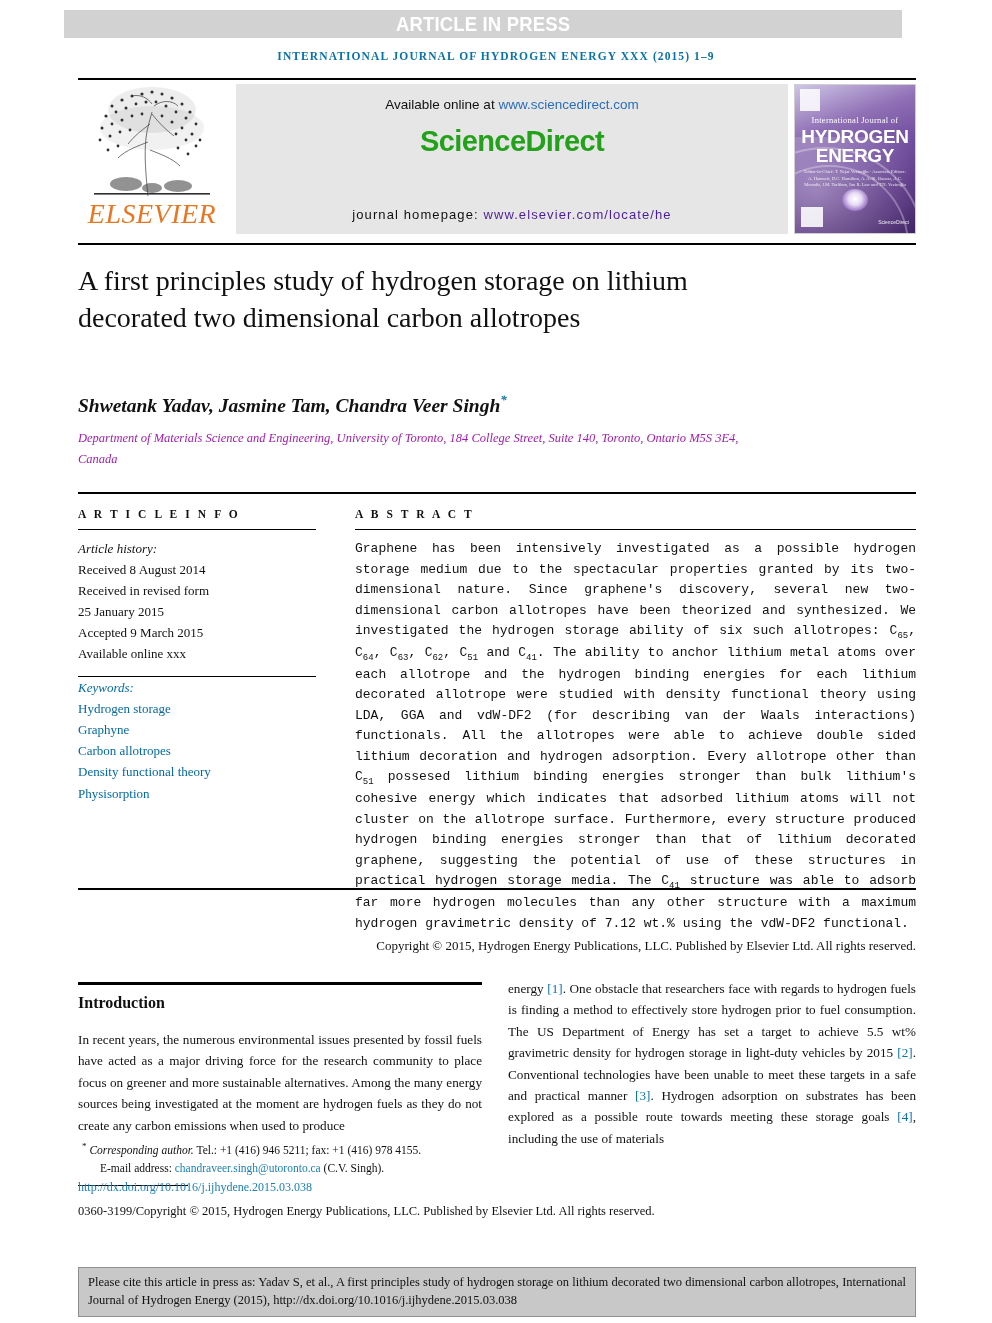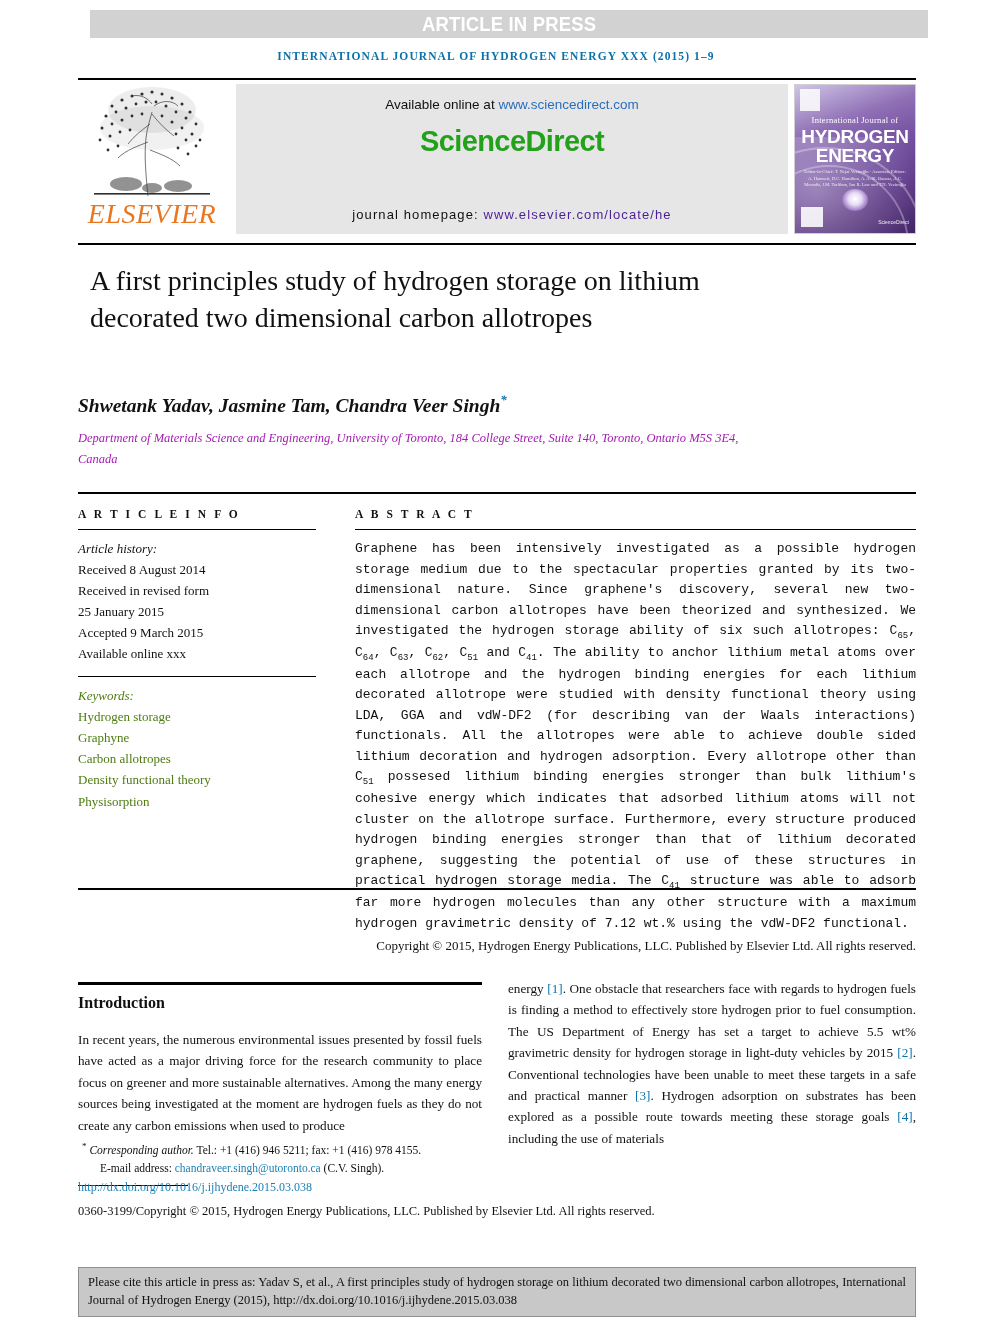--- a/index.html
+++ b/index.html
@@ -11,21 +11,21 @@
     font-family: "Liberation Serif", "DejaVu Serif", serif;
     color: #000000;
     position: relative;
     overflow: hidden;
   }
 
   .page { position: relative; width: 992px; height: 1323px; padding: 0; }
 
   
   .aip-bar {
-    position: absolute; left: 90px; top: 10px; width: 838px; height: 28px;
+    position: absolute; left: 64px; top: 10px; width: 838px; height: 28px;
     background: #d2d2d2;
     display: flex; align-items: center; justify-content: center;
   }
   .aip-text {
     font-family: "Liberation Sans", sans-serif;
     font-weight: bold; font-size: 21px; color: #ffffff;
     letter-spacing: 0.2px; transform: scaleX(0.88); transform-origin: center;
   }
 
   
@@ -126,21 +126,21 @@
     font-family: "Liberation Sans", sans-serif;
   }
 
   .masthead-rule {
     position: absolute; left: 78px; top: 243px; width: 838px;
     border-top: 2px solid #000;
   }
 
   
   .title {
-    position: absolute; left: 90px; top: 262px; width: 700px;
+    position: absolute; left: 78px; top: 262px; width: 700px;
     font-family: "Liberation Serif", serif;
     font-size: 28px; line-height: 1.33; font-weight: normal; color: #111;
   }
   .authors {
     position: absolute; left: 78px; top: 392px; width: 800px;
     font-family: "Liberation Serif", serif;
     font-size: 19.5px; font-weight: bold; font-style: italic; color: #111;
   }
   .authors .star { color: #0b72a8; font-size: 13px; vertical-align: super; }
   .affiliation {
@@ -167,21 +167,21 @@
   }
   .thin-rule { border-top: 1px solid #000; margin-top: 9px; }
   .hist {
     font-family: "Liberation Serif", serif;
     font-size: 13px; line-height: 1.62; color: #111; margin-top: 8px;
   }
   .hist .lbl { font-style: italic; }
   .kw-rule { border-top: 1px solid #000; margin-top: 12px; }
   .kw {
     font-family: "Liberation Serif", serif;
-    font-size: 13px; line-height: 1.62; color: #4d7c0f; margin-top: 8px;
+    font-size: 13px; line-height: 1.62; color: #0369a1; 
   }
   .kw .lbl { font-style: italic; }
 
   .abstract-body {
     font-family: Liberation Mono, monospace;
     font-size: 13px; line-height: 1.58; text-align: justify; color: #111;
     margin-top: 9px;
   }
   .abstract-body sub { font-size: 9px; }
   .copyright {

